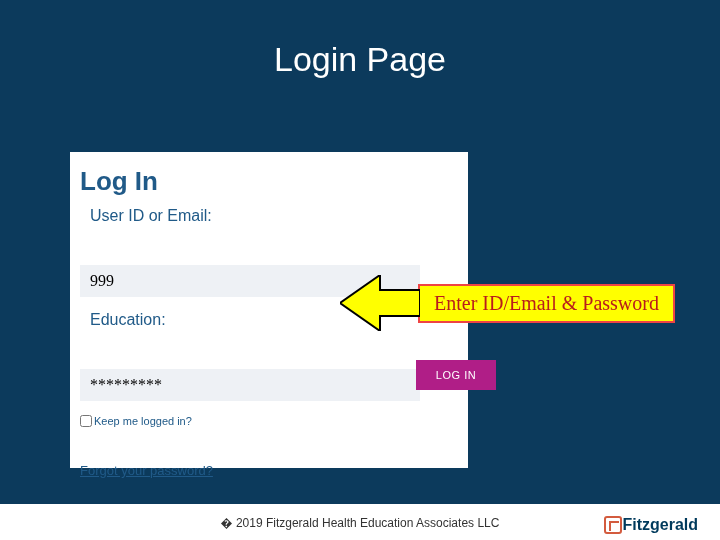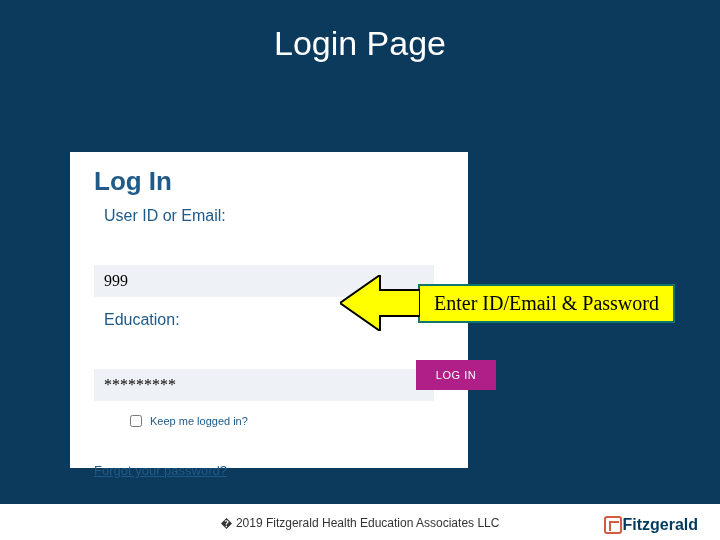--- a/index.html
+++ b/index.html
@@ -9,31 +9,31 @@
       background: #0c3a5c;
       font-family: Verdana, Arial, sans-serif;
       overflow: hidden;
       position: relative;
     }
     .slide-title {
       color: #ffffff;
       font-size: 34px;
       font-weight: normal;
       text-align: center;
-      padding-top: 24px;
+      padding-top: 40px;
       padding-bottom: 20px;
     }
     .login-panel {
       position: absolute;
       left: 70px;
       top: 152px;
       width: 398px;
       height: 316px;
       background: #ffffff;
-      padding: 14px 24px;
+      padding: 14px 10px;
     }
     .login-heading {
       color: #205a88;
       font-size: 26px;
       font-weight: bold;
       margin-bottom: 10px;
     }
     .login-instruction {
       color: #444;
       font-size: 11px;
@@ -58,23 +58,22 @@
       padding: 4px 10px;
       font-size: 16px;
       font-family: "Times New Roman", serif;
       margin-bottom: 14px;
       color: #000;
       margin-top: 38px;
     }
     .keep-row {
       display: flex;
       align-items: center;
-      gap: 8px;
+      gap: 2px;
       margin-bottom: 6px;
-      margin-left: 36px;
     }
     .keep-checkbox {
       width: 12px;
       height: 12px;
       display: inline-block;
     }
     .keep-label {
       color: #205a88;
       font-size: 11px;
     }
@@ -99,25 +98,25 @@
     }
     .callout-wrap {
       position: absolute;
       left: 340px;
       top: 275px;
       display: flex;
       align-items: center;
     }
     .callout-box {
       background: #ffff00;
-      border: 2px solid #0f766e;
+      border: 2px solid #ef4444;
       padding: 6px 14px;
       font-family: "Times New Roman", serif;
       font-size: 20px;
-      color: #000000;
+      color: #b91c1c;
       white-space: nowrap;
       margin-left: -2px;
     }
     .arrow-assembly {
       position: relative;
       width: 80px;
       height: 56px;
     }
     .arrow-svg {
       position: absolute;

